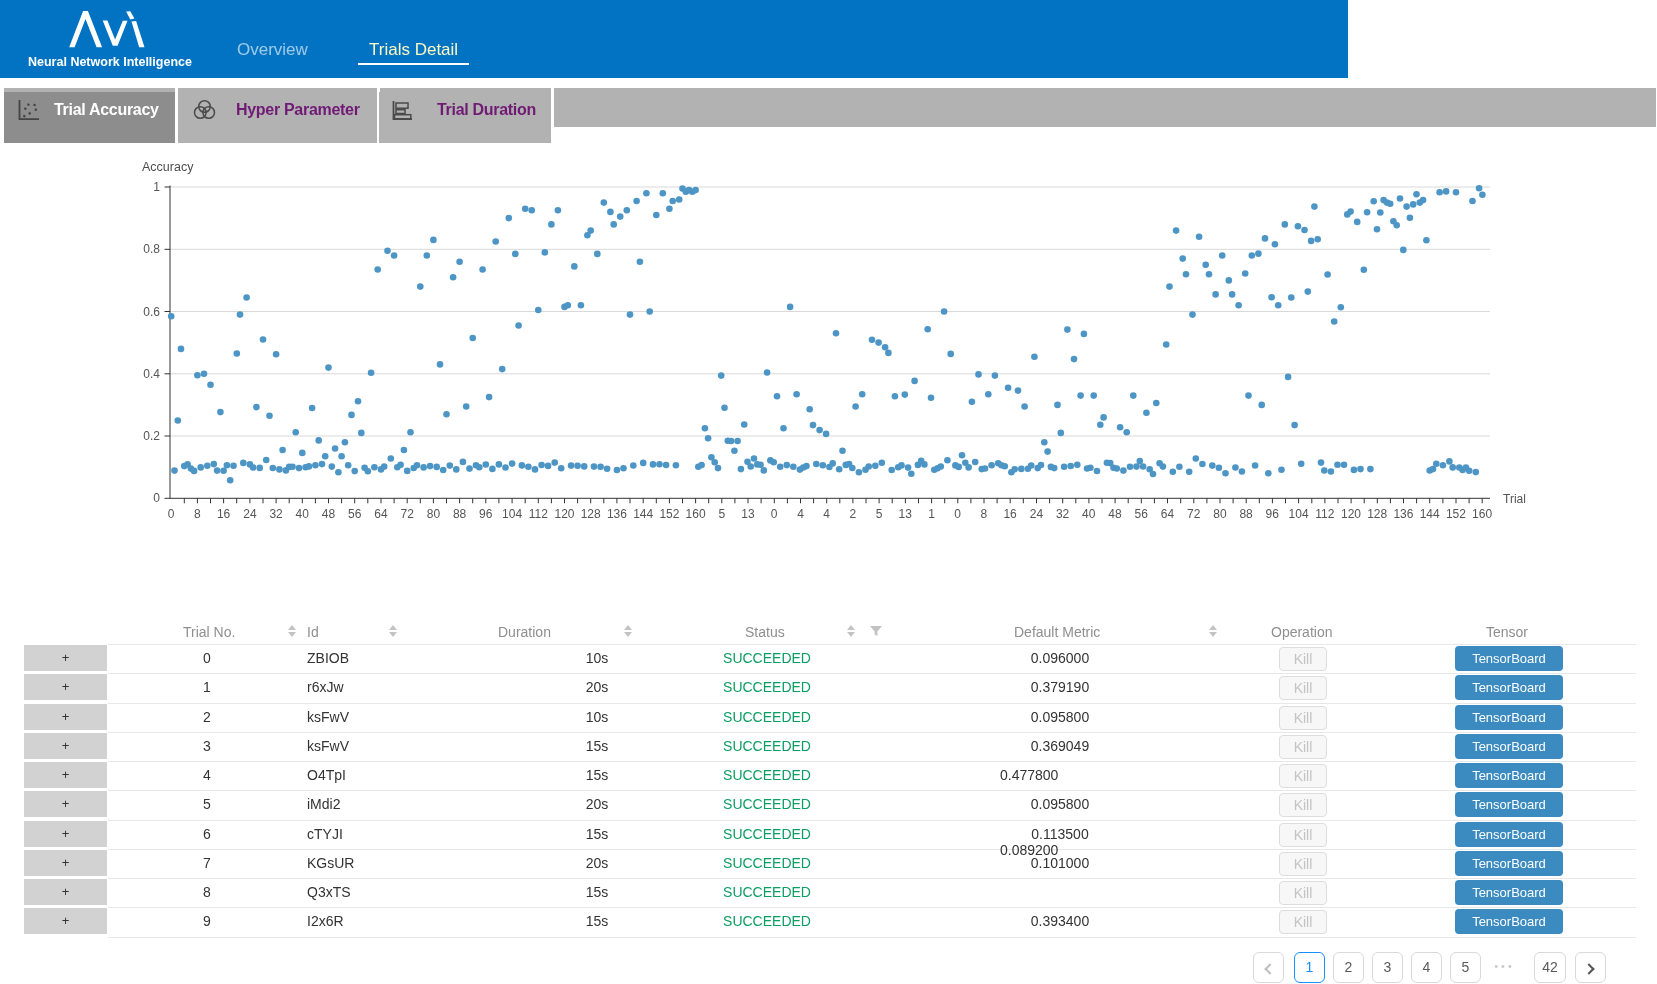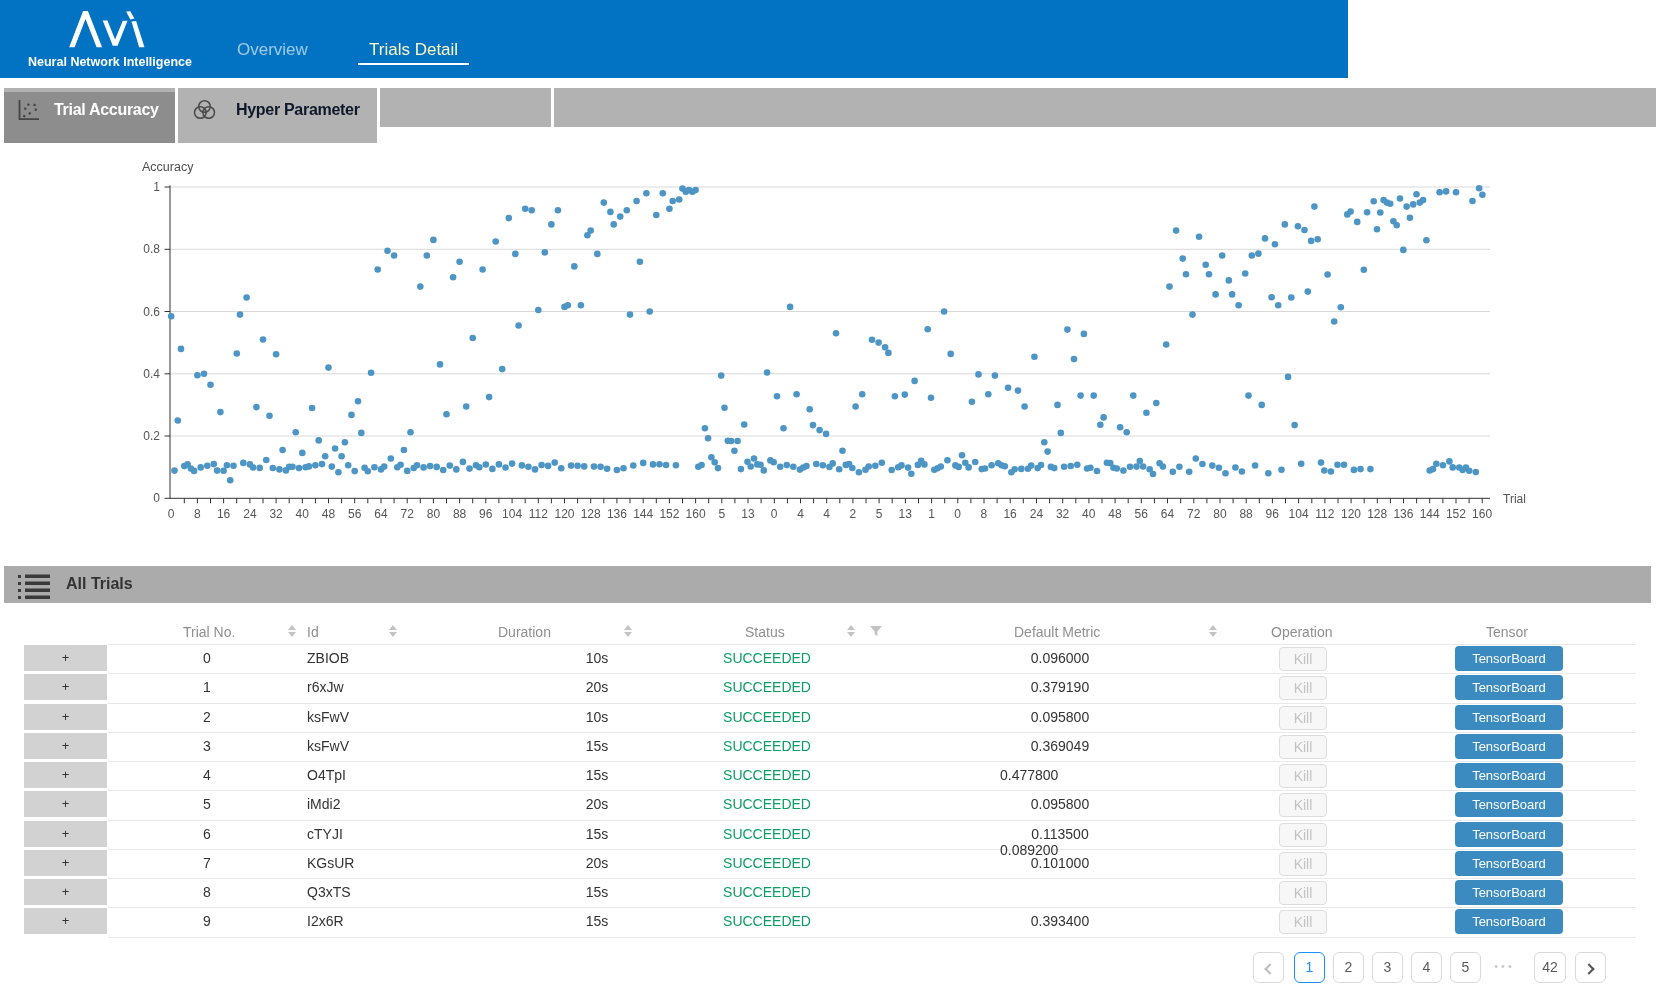--- a/index.html
+++ b/index.html
@@ -12,21 +12,21 @@
 #brandtext { position:absolute; left:28px; top:55px; width:160px; text-align:center;
   color:#fff; font-size:12.5px; font-weight:bold; letter-spacing:0; white-space:nowrap; }
 .navitem { position:absolute; top:40px; font-size:17px; color:rgba(255,255,255,0.62); }
 #nav1 { left:237px; }
 #nav2 { left:369px; color:#fef9c3; }
 #navline { position:absolute; left:358px; top:63px; width:111px; height:2px; background:#fff; }
 
 
 #tabs { position:absolute; left:4px; top:88px; width:1652px; height:39px; background:#b2b2b2; }
 .tab { position:absolute; top:4px; height:51px; }
-.tab .lbl { position:absolute; top:9px; font-size:16px; font-weight:bold; color:#0f172a; letter-spacing:-0.3px; }
+.tab .lbl { position:absolute; top:9px; font-size:16px; font-weight:bold; color:#701a75; letter-spacing:-0.3px; }
 #tab1 { left:0; width:171px; background:#8d8d8d; }
 #tab1 .lbl { color:#fff; }
 #tab2 { left:174px; width:199px; background:#b2b2b2; }
 #tab3 { left:375px; width:172px; background:#b2b2b2; }
 .tabdiv { position:absolute; top:0; width:3px; height:39px; background:#fff; }
 
 
 #chart { position:absolute; left:0; top:140px; }
 .axlab { font-size:12px; fill:#555; font-family:"Liberation Sans",sans-serif; }
 
@@ -93,20 +93,29 @@
   <div class="tabdiv" style="left:171px"></div>
   <div class="tab" id="tab2">
     <svg width="26" height="26" style="position:absolute;left:15px;top:6px" fill="none" stroke="#4a4a4a" stroke-width="1.5">
       <circle cx="11.5" cy="8.5" r="5.8"></circle>
       <circle cx="7.3" cy="14.5" r="5.8"></circle>
       <circle cx="15.7" cy="14.5" r="5.8"></circle>
     </svg>
     <div class="lbl" style="left:58px">Hyper Parameter</div>
   </div>
   <div class="tabdiv" style="left:373px"></div>
+  <div class="tab" id="tab3">
+    <svg width="26" height="24" style="position:absolute;left:10px;top:7px">
+      <polyline points="4.5,2 4.5,20 23,20" stroke="#4a4a4a" stroke-width="1.8" fill="none"></polyline>
+      <rect x="7" y="4" width="12" height="5.2" fill="none" stroke="#4a4a4a" stroke-width="1.5"></rect>
+      <rect x="7" y="10.7" width="9" height="3.8" fill="none" stroke="#4a4a4a" stroke-width="1.5"></rect>
+      <rect x="5.5" y="15.7" width="16.3" height="4.3" fill="none" stroke="#4a4a4a" stroke-width="1.5"></rect>
+    </svg>
+    <div class="lbl" style="left:58px">Trial Duration</div>
+  </div>
   <div class="tabdiv" style="left:547px"></div>
 </div>
 
 <svg id="chart" width="1657" height="420">
   <text x="142" y="30.5" style="font-size:12.5px;fill:#4d4d4d;font-family:'Liberation Sans',sans-serif">Accuracy</text>
   <line x1="170" x2="1490" y1="47.0" y2="47.0" stroke="#d9d9d9" stroke-width="1"></line>
 <line x1="170" x2="1490" y1="109.3" y2="109.3" stroke="#d9d9d9" stroke-width="1"></line>
 <line x1="170" x2="1490" y1="171.5" y2="171.5" stroke="#d9d9d9" stroke-width="1"></line>
 <line x1="170" x2="1490" y1="233.8" y2="233.8" stroke="#d9d9d9" stroke-width="1"></line>
 <line x1="170" x2="1490" y1="296.0" y2="296.0" stroke="#d9d9d9" stroke-width="1"></line>
@@ -673,33 +682,20 @@
 <circle cx="1462.6" cy="329.9" r="3.3"></circle>
 <circle cx="1465.9" cy="327.5" r="3.3"></circle>
 <circle cx="1469.2" cy="330.8" r="3.3"></circle>
 <circle cx="1472.5" cy="61.0" r="3.3"></circle>
 <circle cx="1475.8" cy="332.1" r="3.3"></circle>
 <circle cx="1479.1" cy="48.2" r="3.3"></circle>
 <circle cx="1482.4" cy="54.8" r="3.3"></circle>
   </g>
 </svg>
 
-<div id="atbar">
-  <svg width="36" height="30" style="position:absolute;left:10px;top:6px" fill="#3a3a3a">
-    <rect x="4" y="3" width="3" height="3"></rect>
-        <rect x="11" y="2.5" width="25" height="3.5"></rect>
-    <rect x="4" y="10" width="3" height="3"></rect>
-        <rect x="11" y="9.5" width="25" height="3.5"></rect>
-    <rect x="4" y="17" width="3" height="3"></rect>
-        <rect x="11" y="16.5" width="25" height="3.5"></rect>
-    <rect x="4" y="24" width="3" height="3"></rect>
-        <rect x="11" y="23.5" width="25" height="3.5"></rect>
-  </svg>
-  <div id="attext">All Trials</div>
-</div>
 
 <div class="thead" style="left:183px">Trial No.</div>
 <div class="thead" style="left:307px">Id</div>
 <div class="thead" style="left:498px">Duration</div>
 <div class="thead" style="left:745px">Status</div>
 <div class="thead" style="left:1014px">Default Metric</div>
 <div class="thead" style="left:1271px">Operation</div>
 <div class="thead" style="left:1486px">Tensor</div>
 <div style="position:absolute;left:288px;top:625px;width:0;height:0;border-left:4px solid transparent;border-right:4px solid transparent;border-bottom:5px solid #c3c3c3"></div>
     <div style="position:absolute;left:288px;top:632px;width:0;height:0;border-left:4px solid transparent;border-right:4px solid transparent;border-top:5px solid #c3c3c3"></div>

